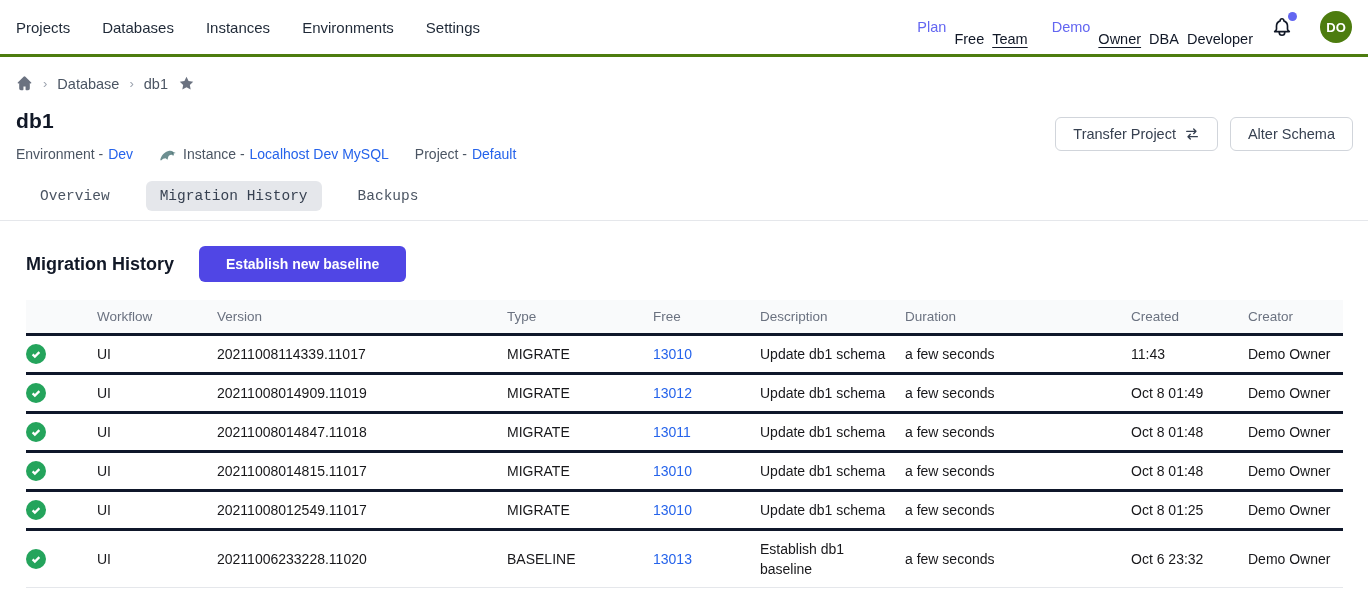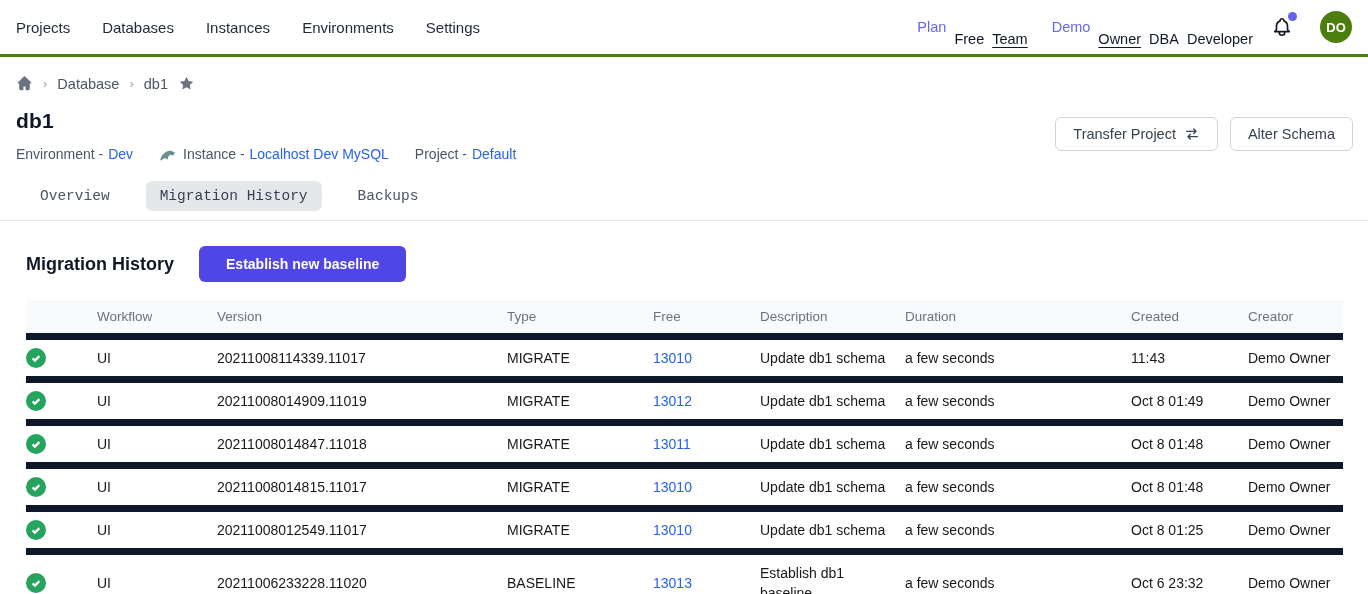--- a/index.html
+++ b/index.html
@@ -42,21 +42,21 @@
   .tab.active { background:#e5e7eb; color:#374151; }
 
   
   .section-head { display:flex; align-items:center; padding:25px 26px 0 26px; }
   .section-title { font-size:18px; font-weight:700; color:#111827; }
   .btn-primary { margin-left:25px; background:#5046e5; color:#fff; border:none; border-radius:6px; padding:10px 27px; font-size:14px; font-weight:700; cursor:pointer; font-family:inherit; }
 
   
   table.history { margin:18px 26px 16px 26px; width:1316px; border-collapse:collapse; table-layout:fixed; font-size:14px; }
   table.history th { background:#f9fafb; color:#6b7280; font-weight:500; text-align:left; padding:9px 10px 9px 0; font-size:13.5px; }
-  table.history td { border-top:7px solid #0f172a; padding:8px 10px 8px 0; color:#18181b; line-height:20px; vertical-align:middle; }
+  table.history td { border-top:3px solid #0f172a; padding:8px 10px 8px 0; color:#18181b; line-height:20px; vertical-align:middle; }
   table.history tr:last-child td { border-bottom:1px solid #e5e7eb; }
   .col-status { width:71px; }
   .col-workflow { width:120px; }
   .col-version { width:290px; }
   .col-type { width:146px; }
   .col-issue { width:107px; }
   .col-desc { width:145px; }
   .col-duration { width:226px; }
   .col-created { width:117px; }
   .col-creator { width:95px; }

